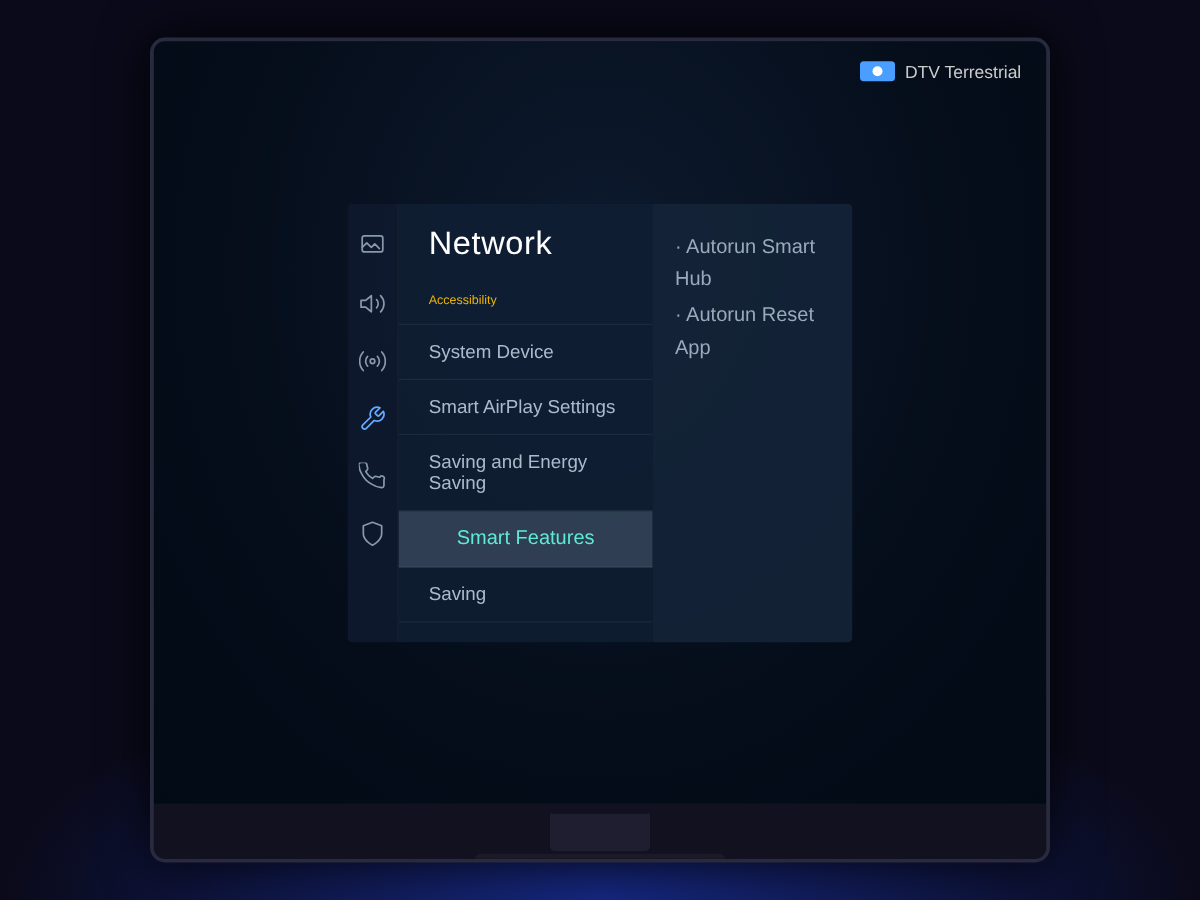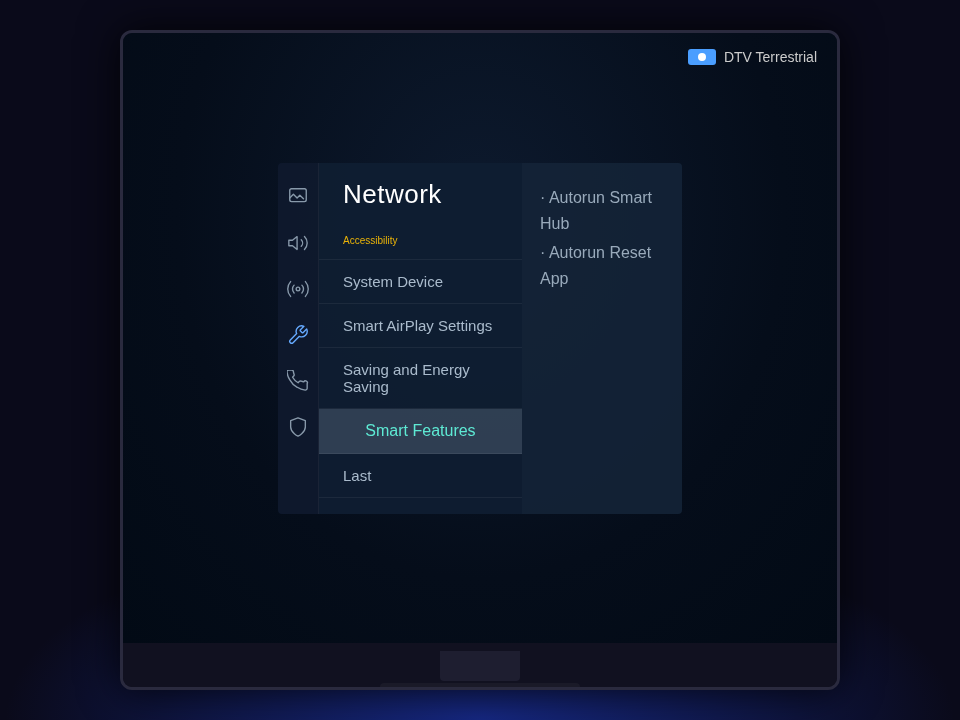--- a/index.html
+++ b/index.html
@@ -290,21 +290,21 @@
         <div class="menu-item">
           <span>Smart AirPlay Settings</span>
         </div>
         <div class="menu-item">
           <span>Saving and Energy Saving</span>
         </div>
         <div class="menu-item highlighted">
           <span>Smart Features</span>
         </div>
         <div class="menu-item">
-          <span>Last</span>
+          <span>Saving</span>
         </div>
       </div>
 
       <div class="info-panel">
         <div class="info-item">· Autorun Smart Hub</div>
         <div class="info-item">· Autorun Reset App</div>
       </div>
 
     </div>
   </div>

